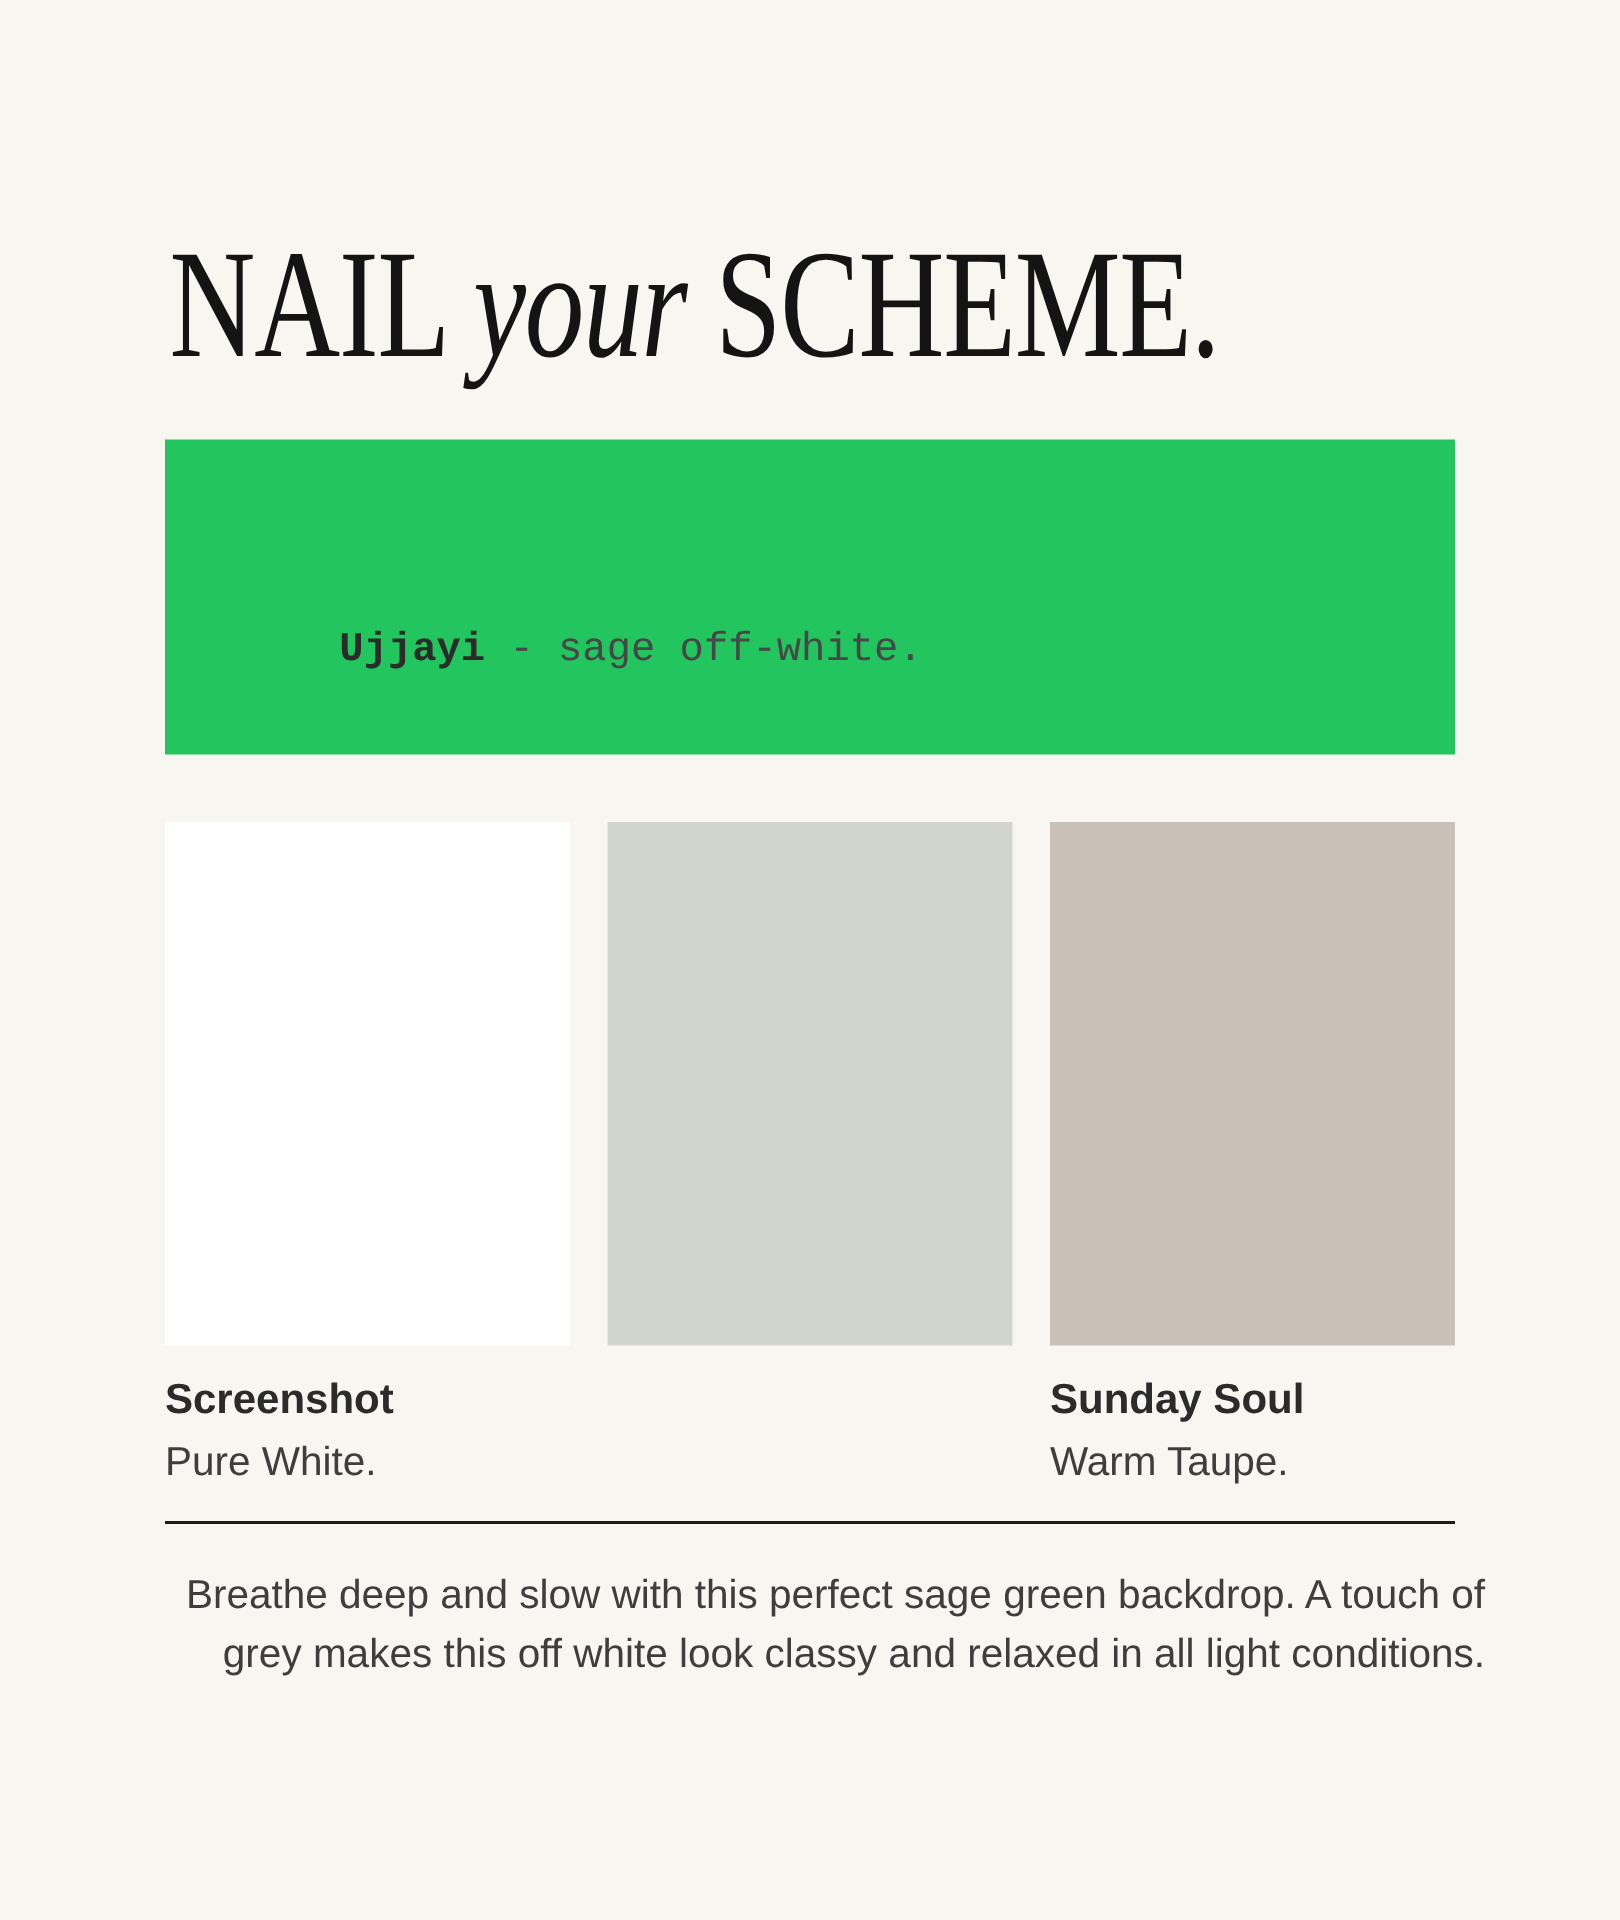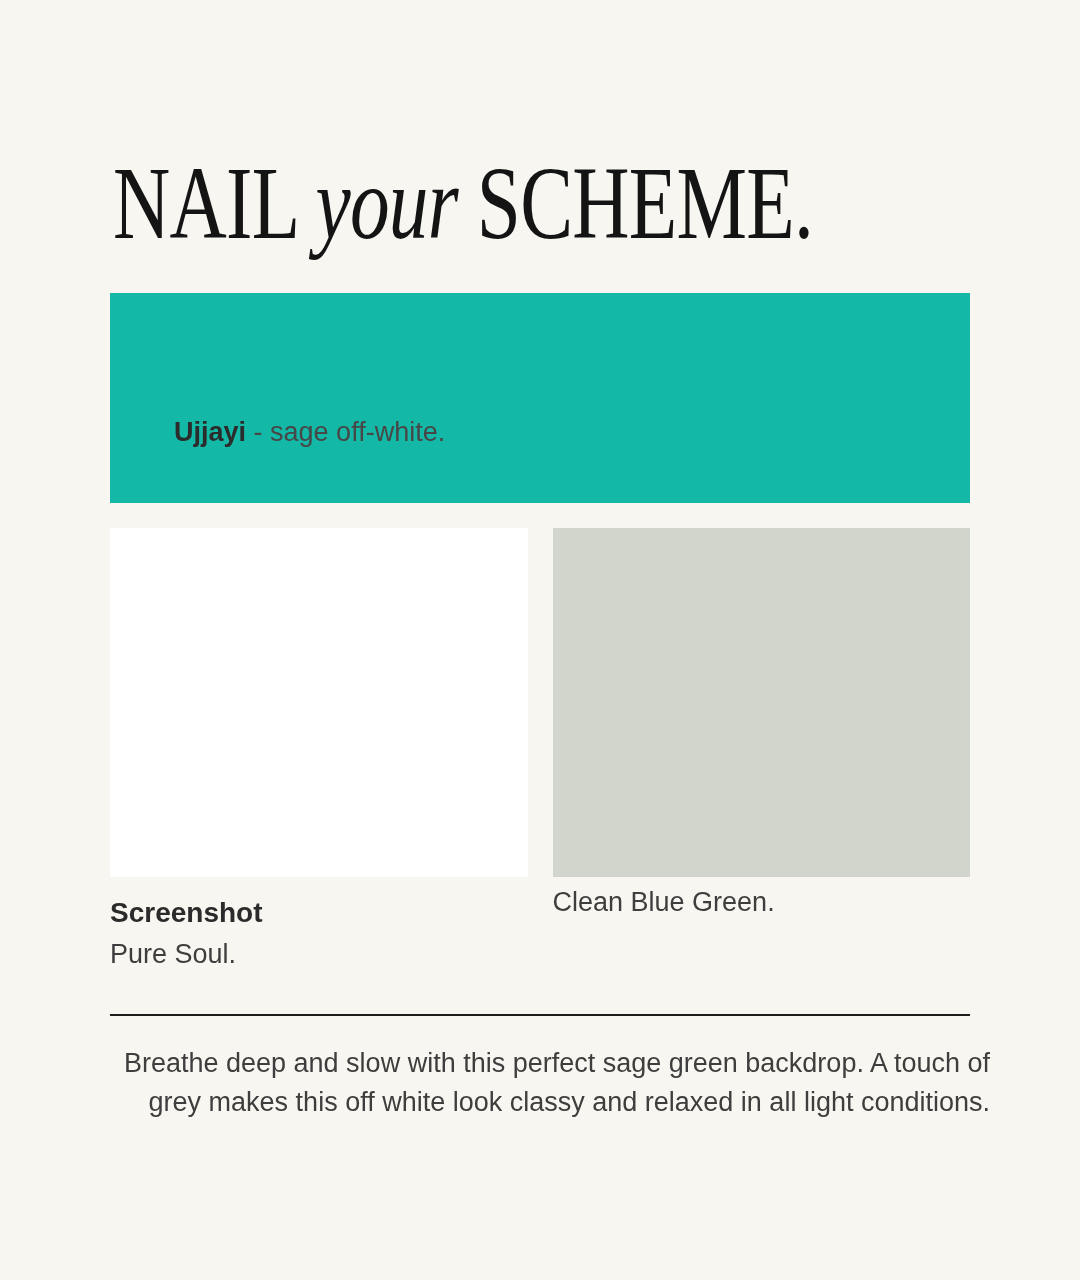--- a/index.html
+++ b/index.html
@@ -49,21 +49,21 @@
     white-space: pre;
   }
   .hero-label .swatch-name {
     font-weight: 700;
     color: #2B2B2B;
   }
   
   .palette-row {
     position: absolute;
     left: 110px;
-    top: 528px;
+    top: 548px;
     width: 860px;
     display: flex;
     gap: 25px;
   }
   .palette-card { flex: 1; }
   .chip {
     width: 100%;
     height: 349px;
   }
   .chip-name {
@@ -102,39 +102,43 @@
 </style>
 </head>
 <body>
 
 <div class="canvas" style="background-color: rgb(248, 246, 240);">
 
   <h1 class="title">
     <span>NAIL </span><span class="accent">your</span><span> SCHEME.</span>
   </h1>
 
-  <div class="hero" style="background-color: #14b8a6;">
+  <div class="hero" style="background-color: #22c55e; font-family: Liberation Mono, monospace;">
     <div class="hero-label">
       <span class="swatch-name">Ujjayi</span><span> - </span><span>sage off-white.</span>
     </div>
   </div>
 
   <div class="palette-row">
 
     <div class="palette-card">
       <div class="chip" style="background-color: rgb(255, 255, 255);"></div>
       <div class="chip-name">Screenshot</div>
-      <div class="chip-desc">Pure Soul.</div>
+      <div class="chip-desc">Pure White.</div>
     </div>
 
     <div class="palette-card">
       <div class="chip" style="background-color: rgb(210, 213, 204);"></div>
-      <div class="chip-desc">Clean Blue Green.</div>
     </div>
 
+    <div class="palette-card">
+      <div class="chip" style="background-color: rgb(201, 192, 184);"></div>
+      <div class="chip-name">Sunday Soul</div>
+      <div class="chip-desc">Warm Taupe.</div>
+    </div>
 
   </div>
 
   <div class="divider" style="background-color: rgb(28, 28, 28);"></div>
 
   <p class="blurb">Breathe deep and slow with this perfect sage green backdrop. A touch of grey makes this off white look classy and relaxed in all light conditions.</p>
 
 </div>
 
 </body></html>

